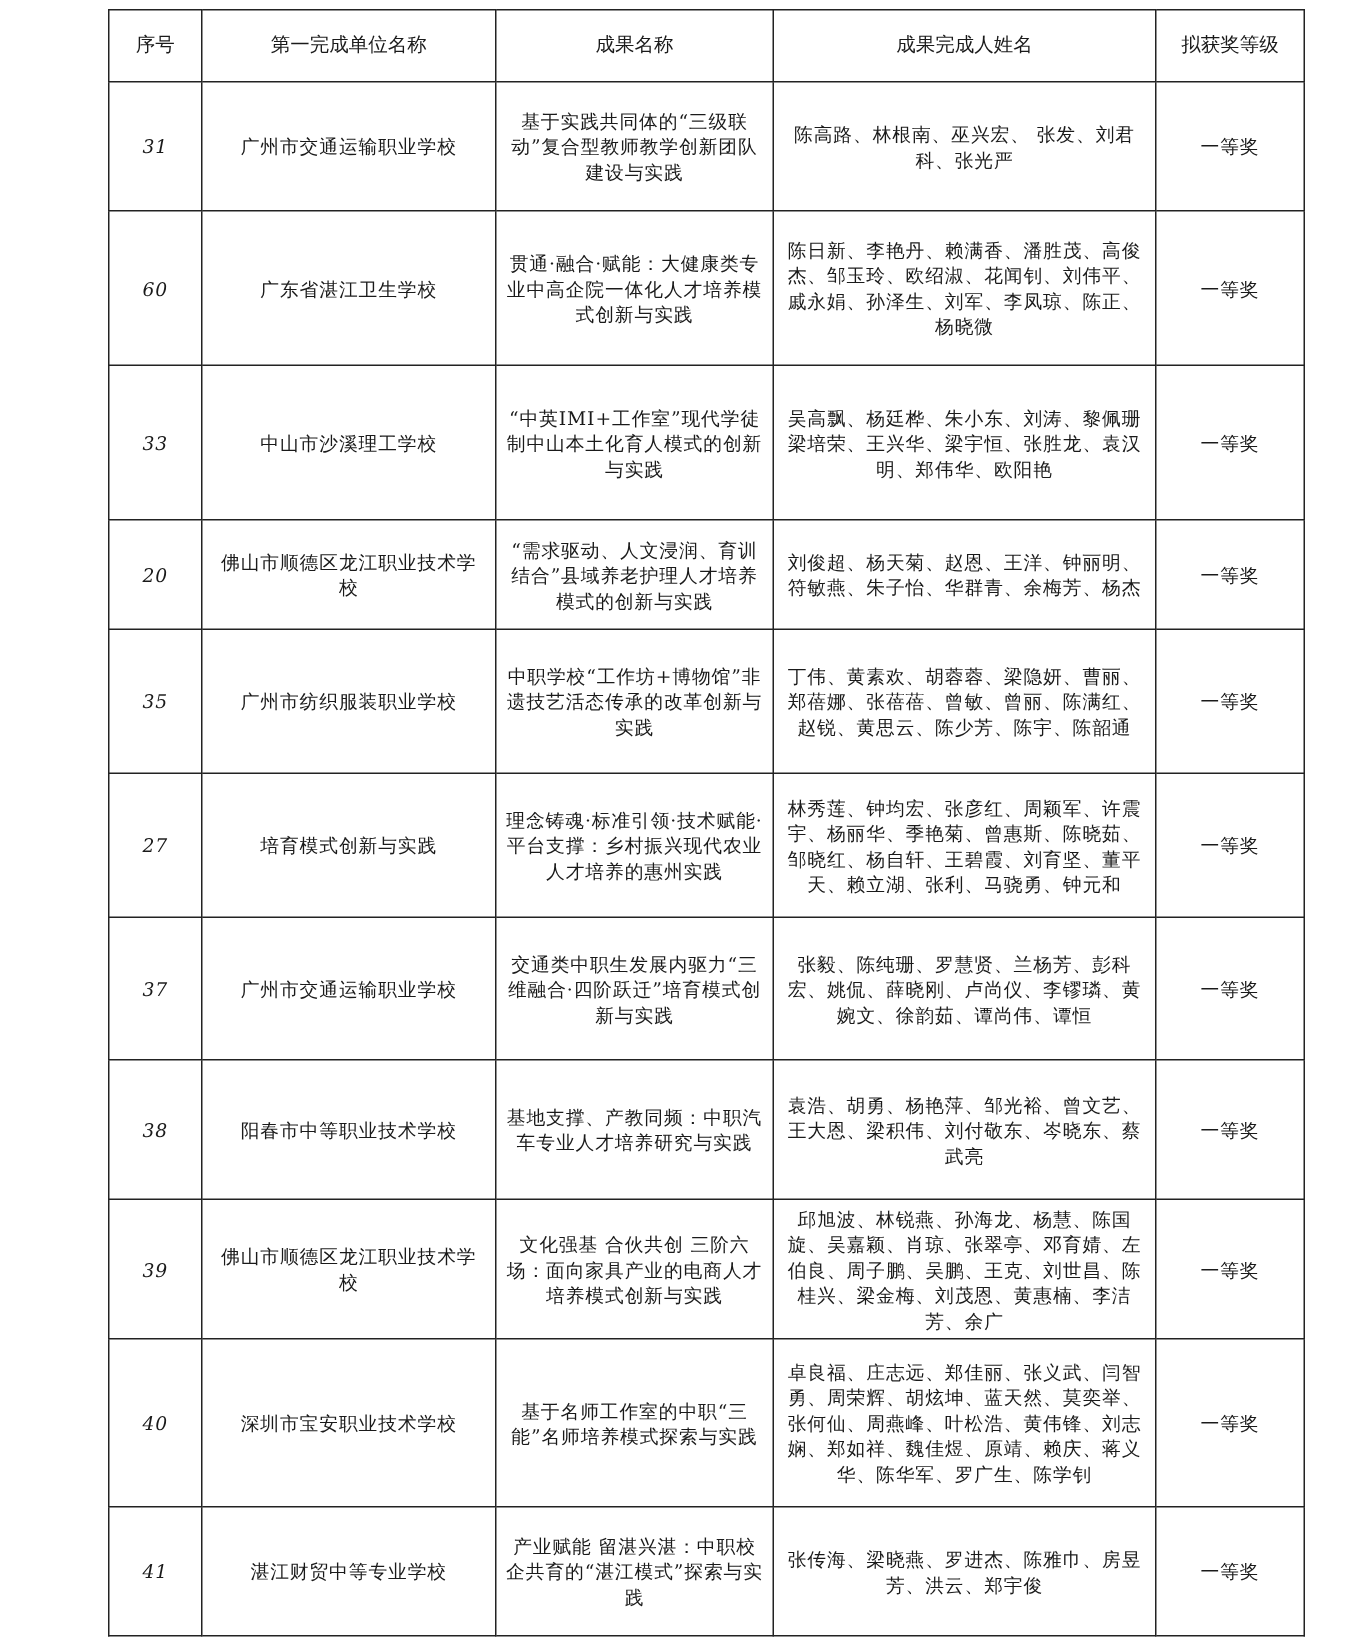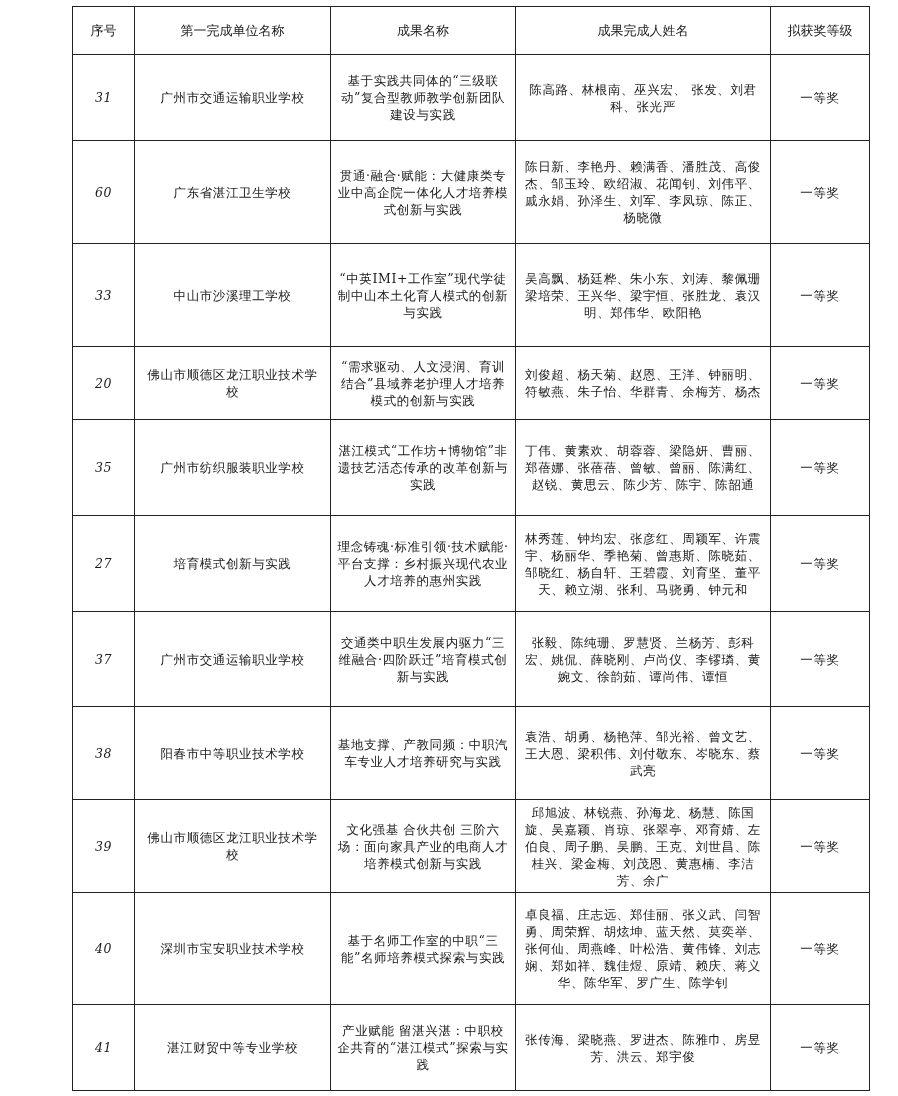--- a/index.html
+++ b/index.html
@@ -71,21 +71,21 @@
       <tr style="height: 73px;">
         <td class="col-no">20</td>
         <td>佛山市顺德区龙江职业技术学校</td>
         <td>“需求驱动、人文浸润、育训结合”县域养老护理人才培养模式的创新与实践</td>
         <td class="col-names">刘俊超、杨天菊、赵恩、王洋、钟丽明、符敏燕、朱子怡、华群青、余梅芳、杨杰</td>
         <td>一等奖</td>
       </tr>
       <tr style="height: 96px;">
         <td class="col-no">35</td>
         <td>广州市纺织服装职业学校</td>
-        <td>湛江模式“工作坊+博物馆”非遗技艺活态传承的改革创新与实践</td>
+        <td>中职学校“工作坊+博物馆”非遗技艺活态传承的改革创新与实践</td>
         <td class="col-names">丁伟、黄素欢、胡蓉蓉、梁隐妍、曹丽、郑蓓娜、张蓓蓓、曾敏、曾丽、陈满红、赵锐、黄思云、陈少芳、陈宇、陈韶通</td>
         <td>一等奖</td>
       </tr>
       <tr style="height: 96px;">
         <td class="col-no">27</td>
         <td>培育模式创新与实践</td>
         <td>理念铸魂·标准引领·技术赋能·平台支撑：乡村振兴现代农业人才培养的惠州实践</td>
         <td class="col-names">林秀莲、钟均宏、张彦红、周颖军、许震宇、杨丽华、季艳菊、曾惠斯、陈晓茹、邹晓红、杨自轩、王碧霞、刘育坚、董平天、赖立湖、张利、马骁勇、钟元和</td>
         <td>一等奖</td>
       </tr>

